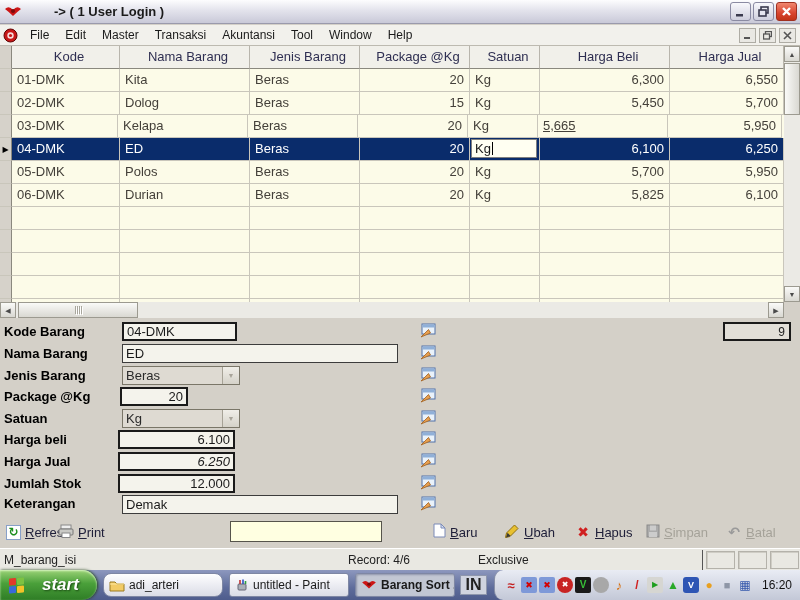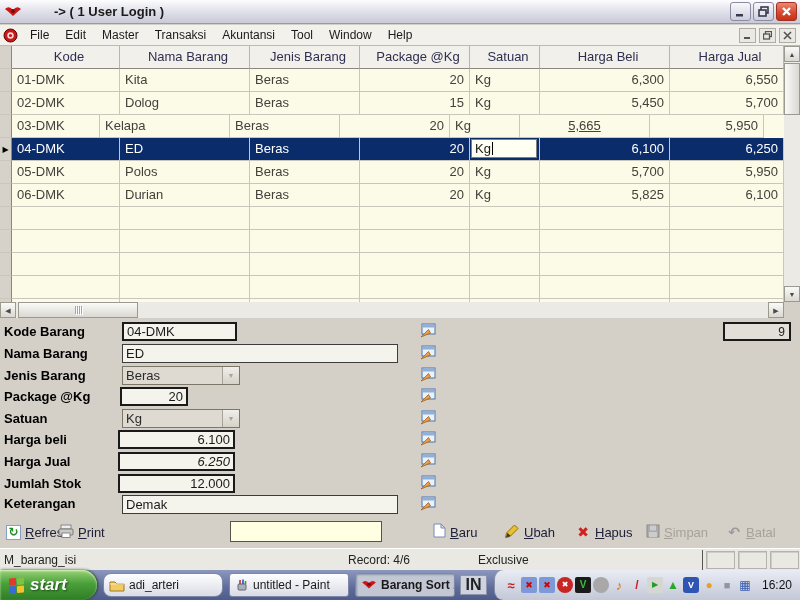--- a/index.html
+++ b/index.html
@@ -90,21 +90,21 @@
   #statusbar .sdiv{position:absolute;left:702px;top:1px;width:1px;height:20px;background:#555;}
   .sbox{position:absolute;top:2px;width:29px;height:18px;border:1px solid #B4B2AA;background:#E9E8E2;
     box-shadow:inset 1px 1px 0 #CFCDC5;}
 
   
   #taskbar{position:absolute;left:0;top:570px;width:800px;height:30px;
     background:linear-gradient(#8removed,#555);background:linear-gradient(#8D98BE,#5E6C9B 60%,#4E5C8C);
     display:flex;align-items:center;}
   #startbtn{position:absolute;left:0;top:0;width:97px;height:30px;border-radius:0 15px 15px 0;
     background:linear-gradient(#9AD276,#4AA03A 45%,#2F7D26);box-shadow:inset 0 1px 2px #D8F4C2,1px 0 3px #26441E;
-    display:flex;align-items:center;padding-left:9px;gap:6px;}
+    display:flex;align-items:center;padding-left:9px;gap:18px;}
   #startbtn .stext{font-size:17px;font-style:italic;font-weight:bold;color:#FFF;text-shadow:1px 1px 2px #1C4A14;}
   .flag{display:grid;grid-template-columns:7px 7px;grid-template-rows:7px 7px;gap:1px;transform:skewY(-4deg);}
   .flag span{border-radius:1px;}
   .task{position:absolute;top:3px;height:24px;border:1px solid #7E87A4;border-radius:3px;
     background:linear-gradient(#FEFEFF,#DADCE6);display:flex;align-items:center;gap:4px;
     padding:0 5px;font-size:12px;color:#1A1A1A;overflow:hidden;white-space:nowrap;}
   .task.active{background:#C2C7D3;box-shadow:inset 1px 1px 2px #8F96AB;font-weight:bold;}
   #langbox{position:absolute;left:460px;top:5px;width:27px;height:20px;background:#CFD3DF;
     border:1px solid #8E96AC;font-size:16px;font-weight:bold;color:#222;text-align:center;line-height:18px;}
   #tray{position:absolute;left:494px;top:0;width:306px;height:30px;
@@ -211,26 +211,26 @@
         <div class="gcell" style="width: 108px;">02-DMK</div>
         <div class="gcell" style="width: 130px;">Dolog</div>
         <div class="gcell" style="width: 110px;">Beras</div>
         <div class="gcell" style="width: 110px; text-align: right;">15</div>
         <div class="gcell" style="width: 70px;">Kg</div>
         <div class="gcell" style="width: 130px; text-align: right;">5,450</div>
         <div class="gcell" style="width: 114px; text-align: right;">5,700</div>
       </div>
       <div class="grow">
         <div class="gind"></div>
-        <div class="gcell" style="width: 88px;">03-DMK</div>
+        <div class="gcell" style="width: 106px;">03-DMK</div>
         <div class="gcell" style="width: 130px;">Kelapa</div>
         <div class="gcell" style="width: 110px;">Beras</div>
         <div class="gcell" style="width: 110px; text-align: right;">20</div>
         <div class="gcell" style="width: 70px;">Kg</div>
-        <div class="gcell" style="width: 130px; text-align: center; text-decoration: underline;">5,665</div>
+        <div class="gcell" style="width: 130px; text-align: left; text-decoration: underline;">5,665</div>
         <div class="gcell" style="width: 114px; text-align: right;">5,950</div>
       </div>
       <div class="grow sel">
         <div class="gind">▶</div>
         <div class="gcell" style="width: 108px;">04-DMK</div>
         <div class="gcell" style="width: 130px;">ED</div>
         <div class="gcell" style="width: 110px;">Beras</div>
         <div class="gcell" style="width: 110px; text-align: right;">20</div>
         <div class="gcell" style="width: 70px;">
           <div class="editbox">Kg<span class="caret"></span></div>

